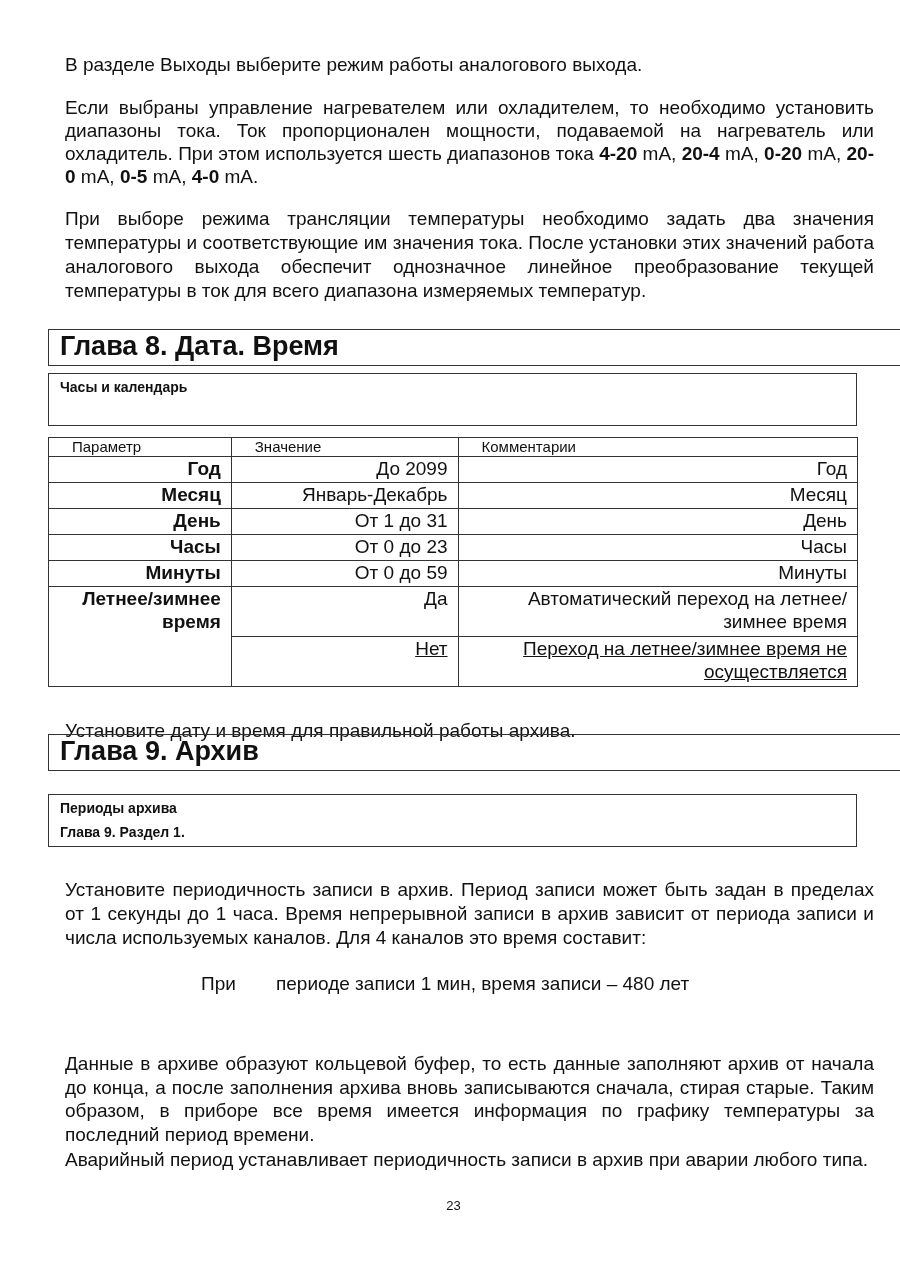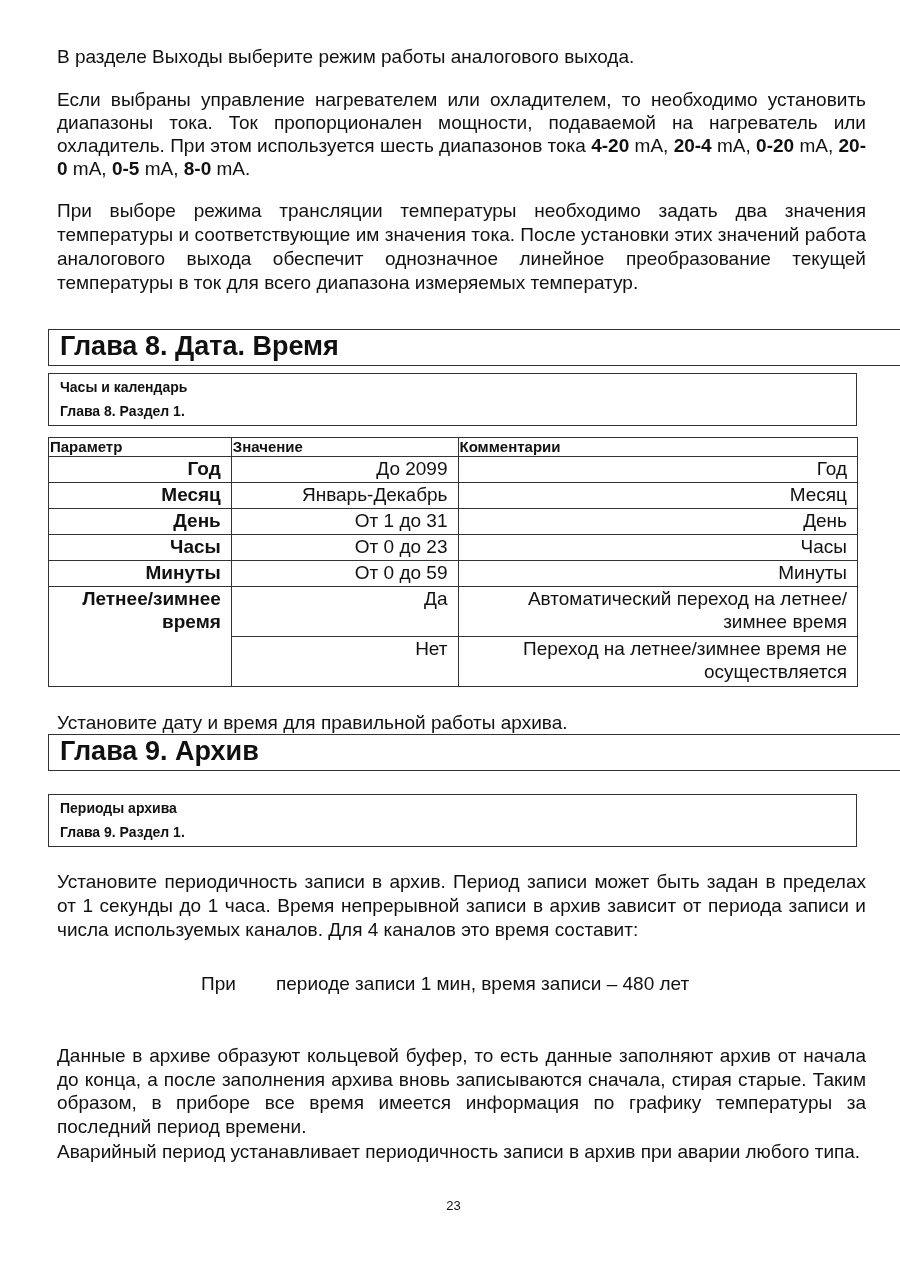--- a/index.html
+++ b/index.html
@@ -1,21 +1,21 @@
 <!DOCTYPE html>
 <html><head>
   <meta charset="utf-8">
   <style>
     html, body { margin: 0; padding: 0; background: #ffffff; }
     body {
       width: 900px; height: 1275px; position: relative; overflow: hidden;
       font-family: "Liberation Sans", sans-serif; color: #111111;
     }
     .page { position: absolute; left: 49px; top: 0; width: 809px; }
-    p { margin: 8px; font-size: 19px; line-height: 23px; text-align: justify; }
+    p { margin: 16px; font-size: 19px; line-height: 23px; text-align: justify; }
     b { font-weight: bold; }
     .abs { position: absolute; left: 0; width: 809px; }
 
     .chapter-box {
       position: absolute; left: -1px; width: 893px; border: 1.5px solid #333;
       box-sizing: border-box;
     }
     .chapter-title { font-size: 27px; font-weight: bold; line-height: 33px; padding-left: 11px; }
     .section-box {
       position: absolute; left: -1px; width: 809px; border: 1.5px solid #333;
@@ -26,22 +26,22 @@
     table.params {
       position: absolute; left: -1px; top: 437px; width: 810px;
       border-collapse: collapse; font-size: 19px;
     }
     table.params td, table.params th {
       border: 1.2px solid #333; padding: 0 10px 0 11px; vertical-align: top;
       line-height: 23px;
       text-align: right;
     }
     table.params th {
-      font-size: 15px; font-weight: bold; text-align: left; line-height: 18px;
-      padding-left: 1px;
+      font-size: 15px; font-weight: normal; text-align: left; line-height: 18px;
+      padding-left: 23px;
     }
     table.params col.c1 { width: 183px; }
     table.params col.c2 { width: 227px; }
     table.params col.c3 { width: 400px; }
     td.p { font-weight: bold; }
     td.v { text-align: right; padding-right: 9px; }
     td.c { padding-left: 11px; }
 
     .indent-block { position: absolute; left: 150px; font-size: 19px; line-height: 23px; }
     .indent-block .pri { position: absolute; left: 2px; top: 0; }
@@ -51,32 +51,31 @@
 </head>
 <body>
 
 <div class="page">
 
   <p class="abs" style="top:37px;">В разделе Выходы выберите режим работы аналогового выхода.</p>
 
   <p class="abs" style="top:80px;">
     <span>Если выбраны управление нагревателем или охладителем, то необходимо установить диапазоны тока. Ток пропорционален мощности, подаваемой на нагреватель или охладитель. При этом используется шесть  диапазонов тока</span>
     <span>
-      <b>4-20</b><span> mA, </span><b>20-4</b><span> mA, </span><b>0-20</b><span> mA, </span><b>20-0</b><span> mA, </span><b>0-5</b><span> mA, </span><b>8-0</b><span> mA.</span>
+      <b>4-20</b><span> mA, </span><b>20-4</b><span> mA, </span><b>0-20</b><span> mA, </span><b>20-0</b><span> mA, </span><b>0-5</b><span> mA, </span><b>4-0</b><span> mA.</span>
     </span>
   </p>
 
   <p class="abs" style="top:191px; line-height:24px;">При выборе режима трансляции температуры необходимо задать два значения температуры и соответствующие им значения тока. После установки этих значений работа аналогового выхода обеспечит однозначное линейное преобразование текущей температуры в ток для всего диапазона измеряемых температур.</p>
 
   <div class="chapter-box" style="top:329px; height:37px;">
     <div class="chapter-title">Глава 8. Дата. Время</div>
   </div>
   <div class="section-box" style="top:373px; height:53px;">
     <div>Часы и календарь</div>
-    <div>Глава 8. Раздел 1.</div>
   </div>
 
   <table class="params">
     <colgroup>
         <col class="c1">
         <col class="c2">
         <col class="c3">
       </colgroup>
     <tbody>
         <tr>
@@ -107,21 +106,21 @@
     <tr style="height:26px;">
       <td class="p">Минуты</td>
       <td class="v">От 0 до 59</td>
       <td class="c">Минуты</td>
     </tr>
     <tr style="height:50px;">
       <td class="p" rowspan="2">Летнее/зимнее время</td>
       <td class="v">Да</td>
       <td class="c">Автоматический переход на летнее/зимнее время</td>
     </tr>
-    <tr style="height:50px;">
+    <tr style="height:50px;text-decoration:underline;">
       <td class="v">Нет</td>
       <td class="c">Переход на летнее/зимнее время не осуществляется</td>
     </tr>
   </tbody>
     </table>
 
   <p class="abs" style="top:703px;">Установите дату и время для правильной работы архива.</p>
 
   <div class="chapter-box" style="top:734px; height:37px;">
     <div class="chapter-title">Глава 9. Архив</div>

